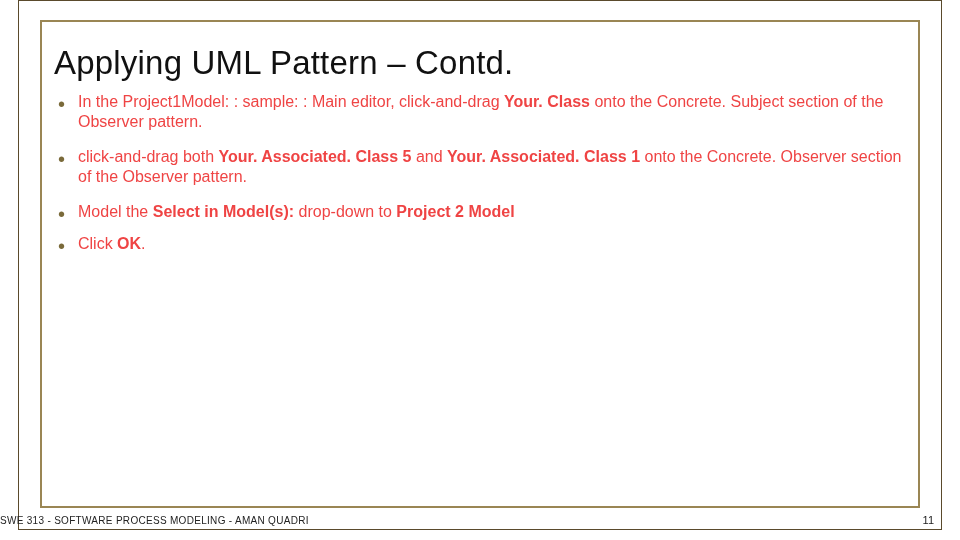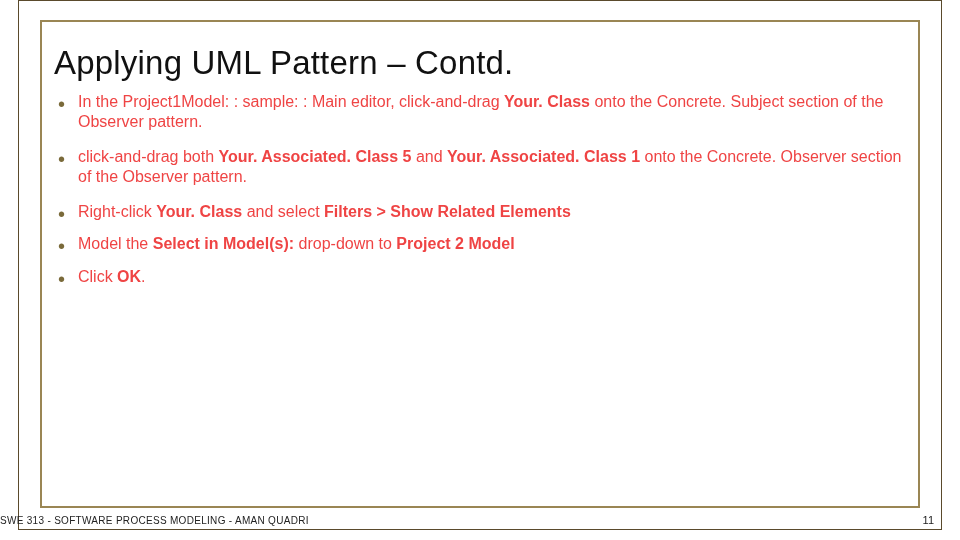--- a/index.html
+++ b/index.html
@@ -102,23 +102,20 @@
 
       <li>
         <span>In the Project1Model: : sample: : Main editor, click-and-drag </span><span class="bold">Your. Class</span><span> onto the Concrete. Subject section of the Observer pattern.</span>
       </li>
 
       <li>
         <span>click-and-drag both </span><span class="bold">Your. Associated. Class 5</span><span> and </span><span class="bold">Your. Associated. Class 1</span><span> onto the Concrete. Observer section of the Observer pattern.</span>
       </li>
 
 
-      <li class="tight">
-        <span>Right-click </span><span class="bold">Your. Class</span><span> and select </span><span class="bold">Filters &gt; Show Related Elements</span>
-      </li>
 
 
       <li class="tight">
         <span>Model the </span><span class="bold">Select in Model(s):</span><span> drop-down to </span><span class="bold">Project 2 Model</span>
       </li>
 
       <li class="tight">
         <span>Click </span><span class="bold">OK</span><span>.</span>
       </li>
 

